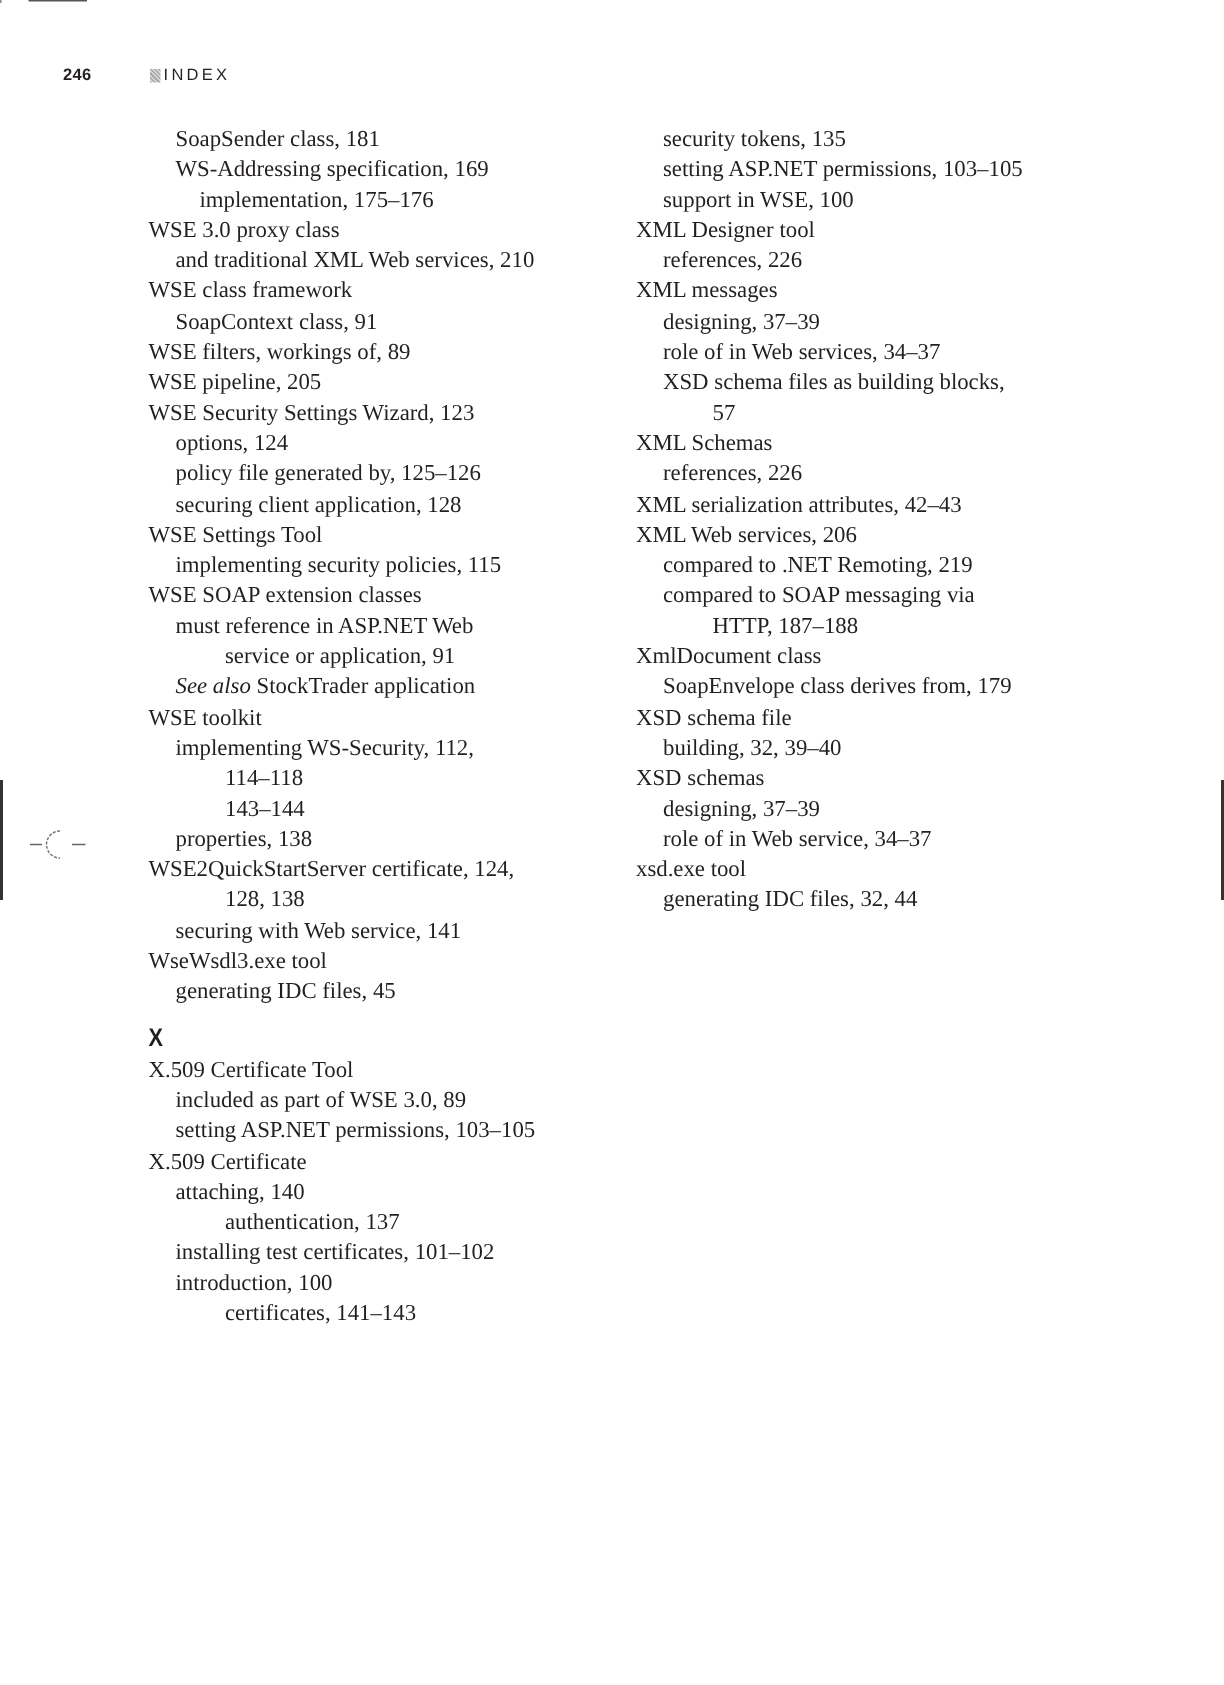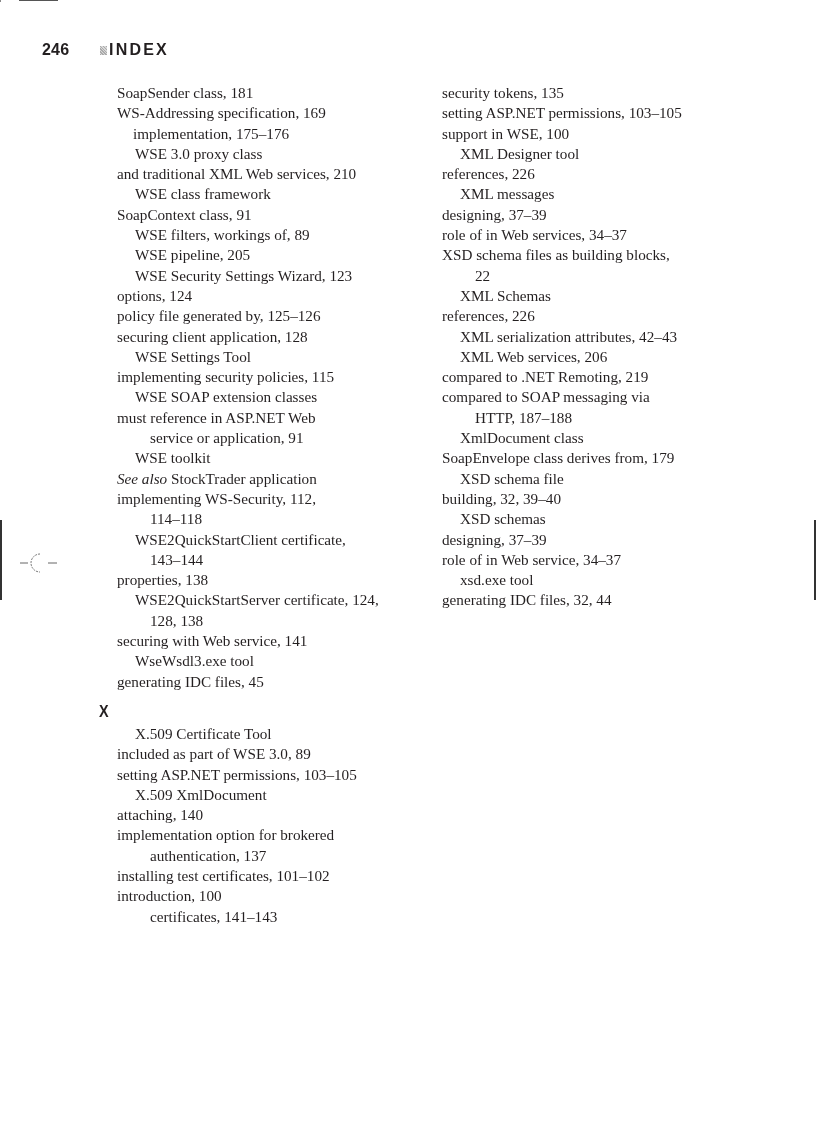--- a/index.html
+++ b/index.html
@@ -53,56 +53,56 @@
       top: 550px;
       width: 42px;
       height: 26px;
     }
     .running-head {
       position: absolute;
       top: 43px;
       left: 42px;
       height: 14px;
       font-family: "Liberation Sans", "DejaVu Sans", sans-serif;
-      font-size: 16px;
+      font-size: 11px;
       font-weight: bold;
       color: #231f20;
       display: flex;
       align-items: center;
     }
     .page-number {
       width: 58px;
       letter-spacing: 0.2px;
     }
     .head-box {
       display: inline-block;
       width: 7px;
       height: 9px;
       background: repeating-linear-gradient(45deg, #aaa 0 1px, #d8d8d8 1px 2px);
       margin-right: 2px;
     }
     .head-title {
       letter-spacing: 2.2px;
-      font-weight: bold;
+      font-weight: normal;
       text-align: right;
     }
     .column {
       position: absolute;
       top: 83px;
       width: 320px;
       font-size: 15.2px;
       line-height: 20.3px;
     }
     .col-left { left: 99px; }
     .col-right { left: 424px; }
     .entry {
       display: block;
       white-space: nowrap;
     }
-    .lvl0 { padding-left: 0; margin-left: 36px; }
+    .lvl0 { padding-left: 0; }
     .lvl1 { padding-left: 18px; }
     .lvl2 { padding-left: 34px; }
     .cont { padding-left: 51px; }
     .section-letter {
       display: block;
       font-family: "Liberation Sans", "DejaVu Sans", sans-serif;
       font-weight: bold;
       font-size: 17px;
       margin-top: 10px;
       margin-bottom: 2px;
@@ -145,58 +145,56 @@
   <span class="entry lvl0">WSE pipeline, 205</span>
   <span class="entry lvl0">WSE Security Settings Wizard, 123</span>
   <span class="entry lvl1">options, 124</span>
   <span class="entry lvl1">policy file generated by, 125–126</span>
   <span class="entry lvl1">securing client application, 128</span>
   <span class="entry lvl0">WSE Settings Tool</span>
   <span class="entry lvl1">implementing security policies, 115</span>
   <span class="entry lvl0">WSE SOAP extension classes</span>
   <span class="entry lvl1">must reference in ASP.NET Web</span>
   <span class="entry cont">service or application, 91</span>
+  <span class="entry lvl1"><span class="see-also">See also</span><span> StockTrader application</span></span>
   <span class="entry lvl0">WSE toolkit</span>
-  <span class="entry lvl1"><span class="see-also">See also</span><span> StockTrader application</span></span>
   <span class="entry lvl1">implementing WS-Security, 112,</span>
   <span class="entry cont">114–118</span>
-  <span class="entry lvl0">WSE2QuickStartClient certificate,</span>
   <span class="entry cont">143–144</span>
   <span class="entry lvl1">properties, 138</span>
   <span class="entry lvl0">WSE2QuickStartServer certificate, 124,</span>
   <span class="entry cont">128, 138</span>
   <span class="entry lvl1">securing with Web service, 141</span>
   <span class="entry lvl0">WseWsdl3.exe tool</span>
   <span class="entry lvl1">generating IDC files, 45</span>
 
   <span class="section-letter">X</span>
 
   <span class="entry lvl0">X.509 Certificate Tool</span>
   <span class="entry lvl1">included as part of WSE 3.0, 89</span>
   <span class="entry lvl1">setting ASP.NET permissions, 103–105</span>
-  <span class="entry lvl0">X.509 XmlDocument</span>
+  <span class="entry lvl0">X.509 Certificate</span>
   <span class="entry lvl1">attaching, 140</span>
-  <span class="entry lvl1">implementation option for brokered</span>
   <span class="entry cont">authentication, 137</span>
   <span class="entry lvl1">installing test certificates, 101–102</span>
   <span class="entry lvl1">introduction, 100</span>
   <span class="entry cont">certificates, 141–143</span>
 </div>
 
 <div class="column col-right">
   <span class="entry lvl1">security tokens, 135</span>
   <span class="entry lvl1">setting ASP.NET permissions, 103–105</span>
   <span class="entry lvl1">support in WSE, 100</span>
   <span class="entry lvl0">XML Designer tool</span>
   <span class="entry lvl1">references, 226</span>
   <span class="entry lvl0">XML messages</span>
   <span class="entry lvl1">designing, 37–39</span>
   <span class="entry lvl1">role of in Web services, 34–37</span>
   <span class="entry lvl1">XSD schema files as building blocks,</span>
-  <span class="entry cont">22</span>
+  <span class="entry cont">57</span>
   <span class="entry lvl0">XML Schemas</span>
   <span class="entry lvl1">references, 226</span>
   <span class="entry lvl0">XML serialization attributes, 42–43</span>
   <span class="entry lvl0">XML Web services, 206</span>
   <span class="entry lvl1">compared to .NET Remoting, 219</span>
   <span class="entry lvl1">compared to SOAP messaging via</span>
   <span class="entry cont">HTTP, 187–188</span>
   <span class="entry lvl0">XmlDocument class</span>
   <span class="entry lvl1">SoapEnvelope class derives from, 179</span>
   <span class="entry lvl0">XSD schema file</span>

